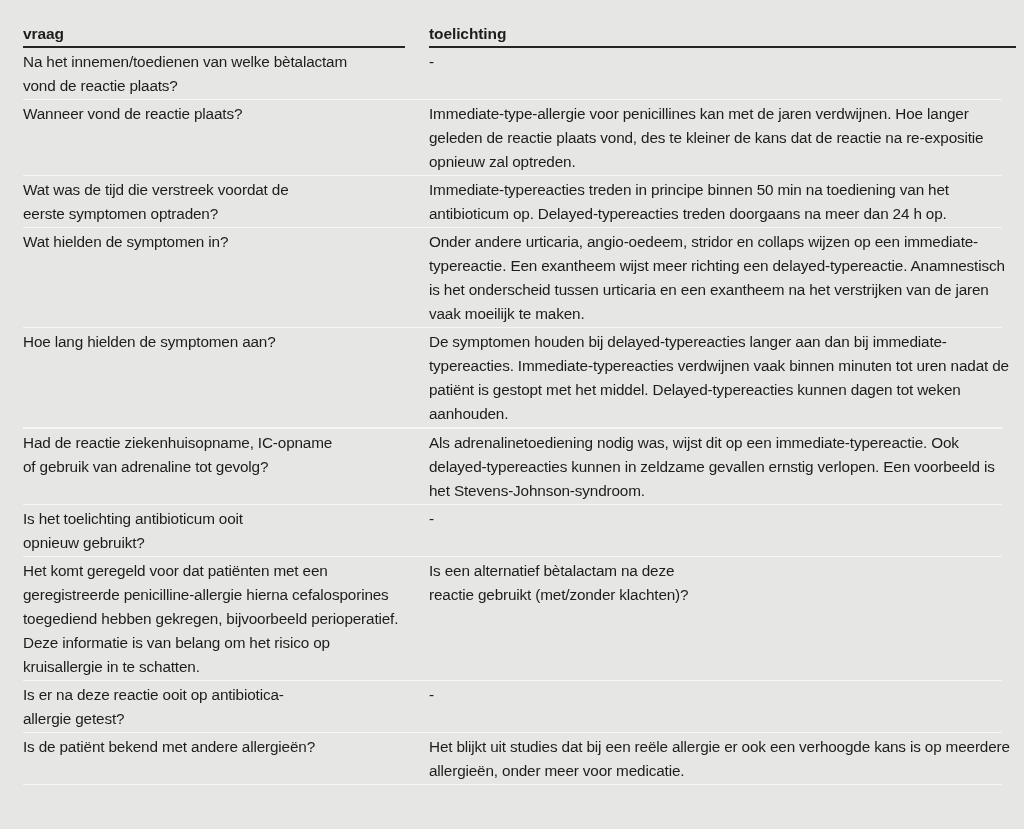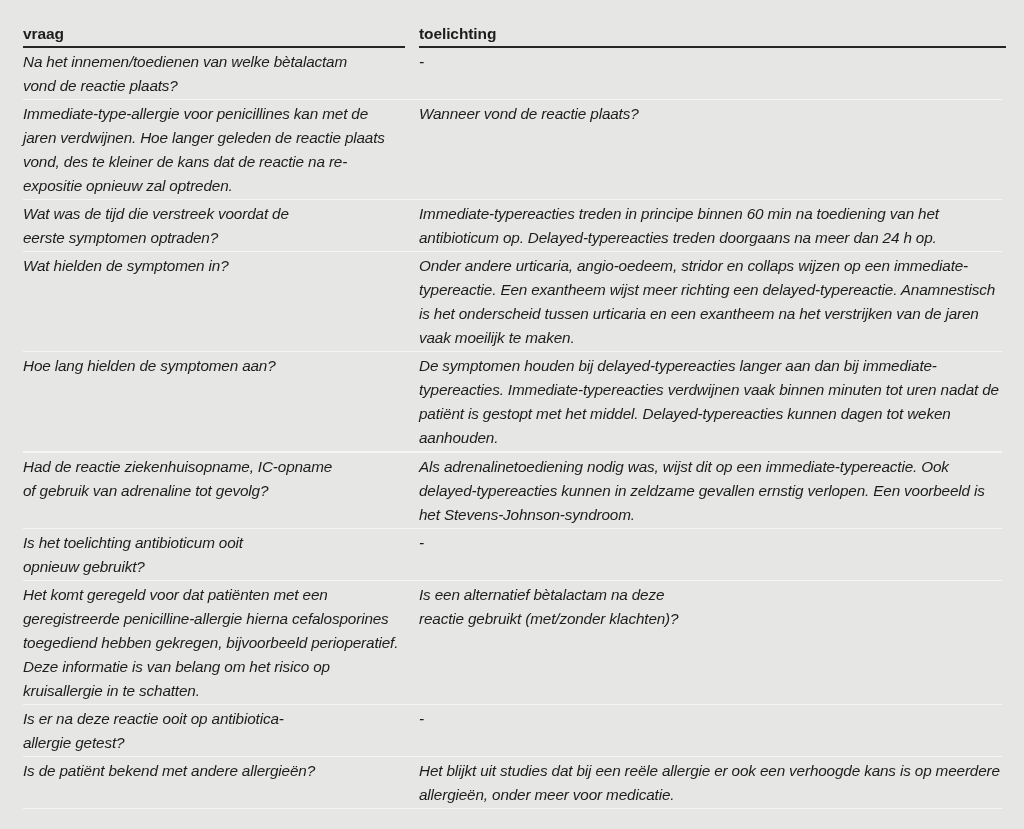--- a/index.html
+++ b/index.html
@@ -14,66 +14,65 @@
     color: #1d1d1b;
     overflow: hidden;
   }
   .page {
     padding: 25px 22px 0 23px;
     box-sizing: border-box;
   }
   .grid-row {
     display: grid;
     grid-template-columns: 382px 587px;
-    column-gap: 14px;
+    column-gap: 24px;
   }
   .header-row .cell {
     font-weight: bold;
     font-size: 15.5px;
     line-height: 17px;
     padding-bottom: 4px;
     border-bottom: 2px solid #262626;
     letter-spacing: -0.1px;
   }
   .body-row {
     border-bottom: 1.5px solid #f6f6f4;
   }
   .body-row .cell {
     font-size: 15.3px;
     line-height: 24px;
     padding: 2px 0 1px 0;
     letter-spacing: -0.15px;
-    font-style: italic;
   }
   .cell.vraag {
     white-space: pre-line;
   }
 </style>
 </head>
 <body>
 
 <div class="page">
   <div class="grid-row header-row">
     <div class="cell">vraag</div>
     <div class="cell">toelichting</div>
   </div>
 
   <div class="grid-row body-row">
     <div class="cell vraag">Na het innemen/toedienen van welke bètalactam
 vond de reactie plaats?</div>
     <div class="cell toel">-</div>
   </div>
   <div class="grid-row body-row">
+    <div class="cell vraag">Wanneer vond de reactie plaats?</div>
     <div class="cell toel">Immediate-type-allergie voor penicillines kan met de jaren verdwijnen. Hoe langer geleden de reactie plaats vond, des te kleiner de kans dat de reactie na re-expositie opnieuw zal optreden.</div>
-    <div class="cell vraag">Wanneer vond de reactie plaats?</div>
   </div>
   <div class="grid-row body-row">
     <div class="cell vraag">Wat was de tijd die verstreek voordat de
 eerste symptomen optraden?</div>
-    <div class="cell toel">Immediate-typereacties treden in principe binnen 60 min na toediening van het antibioticum op. Delayed-typereacties treden doorgaans na meer dan 24 h op.</div>
+    <div class="cell toel">Immediate-typereacties treden in principe binnen 50 min na toediening van het antibioticum op. Delayed-typereacties treden doorgaans na meer dan 24 h op.</div>
   </div>
   <div class="grid-row body-row">
     <div class="cell vraag">Wat hielden de symptomen in?</div>
     <div class="cell toel">Onder andere urticaria, angio-oedeem, stridor en collaps wijzen op een immediate-typereactie. Een exantheem wijst meer richting een delayed-typereactie. Anamnestisch is het onderscheid tussen urticaria en een exantheem na het verstrijken van de jaren vaak moeilijk te maken.</div>
   </div>
   <div class="grid-row body-row">
     <div class="cell vraag">Hoe lang hielden de symptomen aan?</div>
     <div class="cell toel">De symptomen houden bij delayed-typereacties langer aan dan bij immediate-typereacties. Immediate-typereacties verdwijnen vaak binnen minuten tot uren nadat de patiënt is gestopt met het middel. Delayed-typereacties kunnen dagen tot weken aanhouden.</div>
   </div>
   <div class="grid-row body-row">

